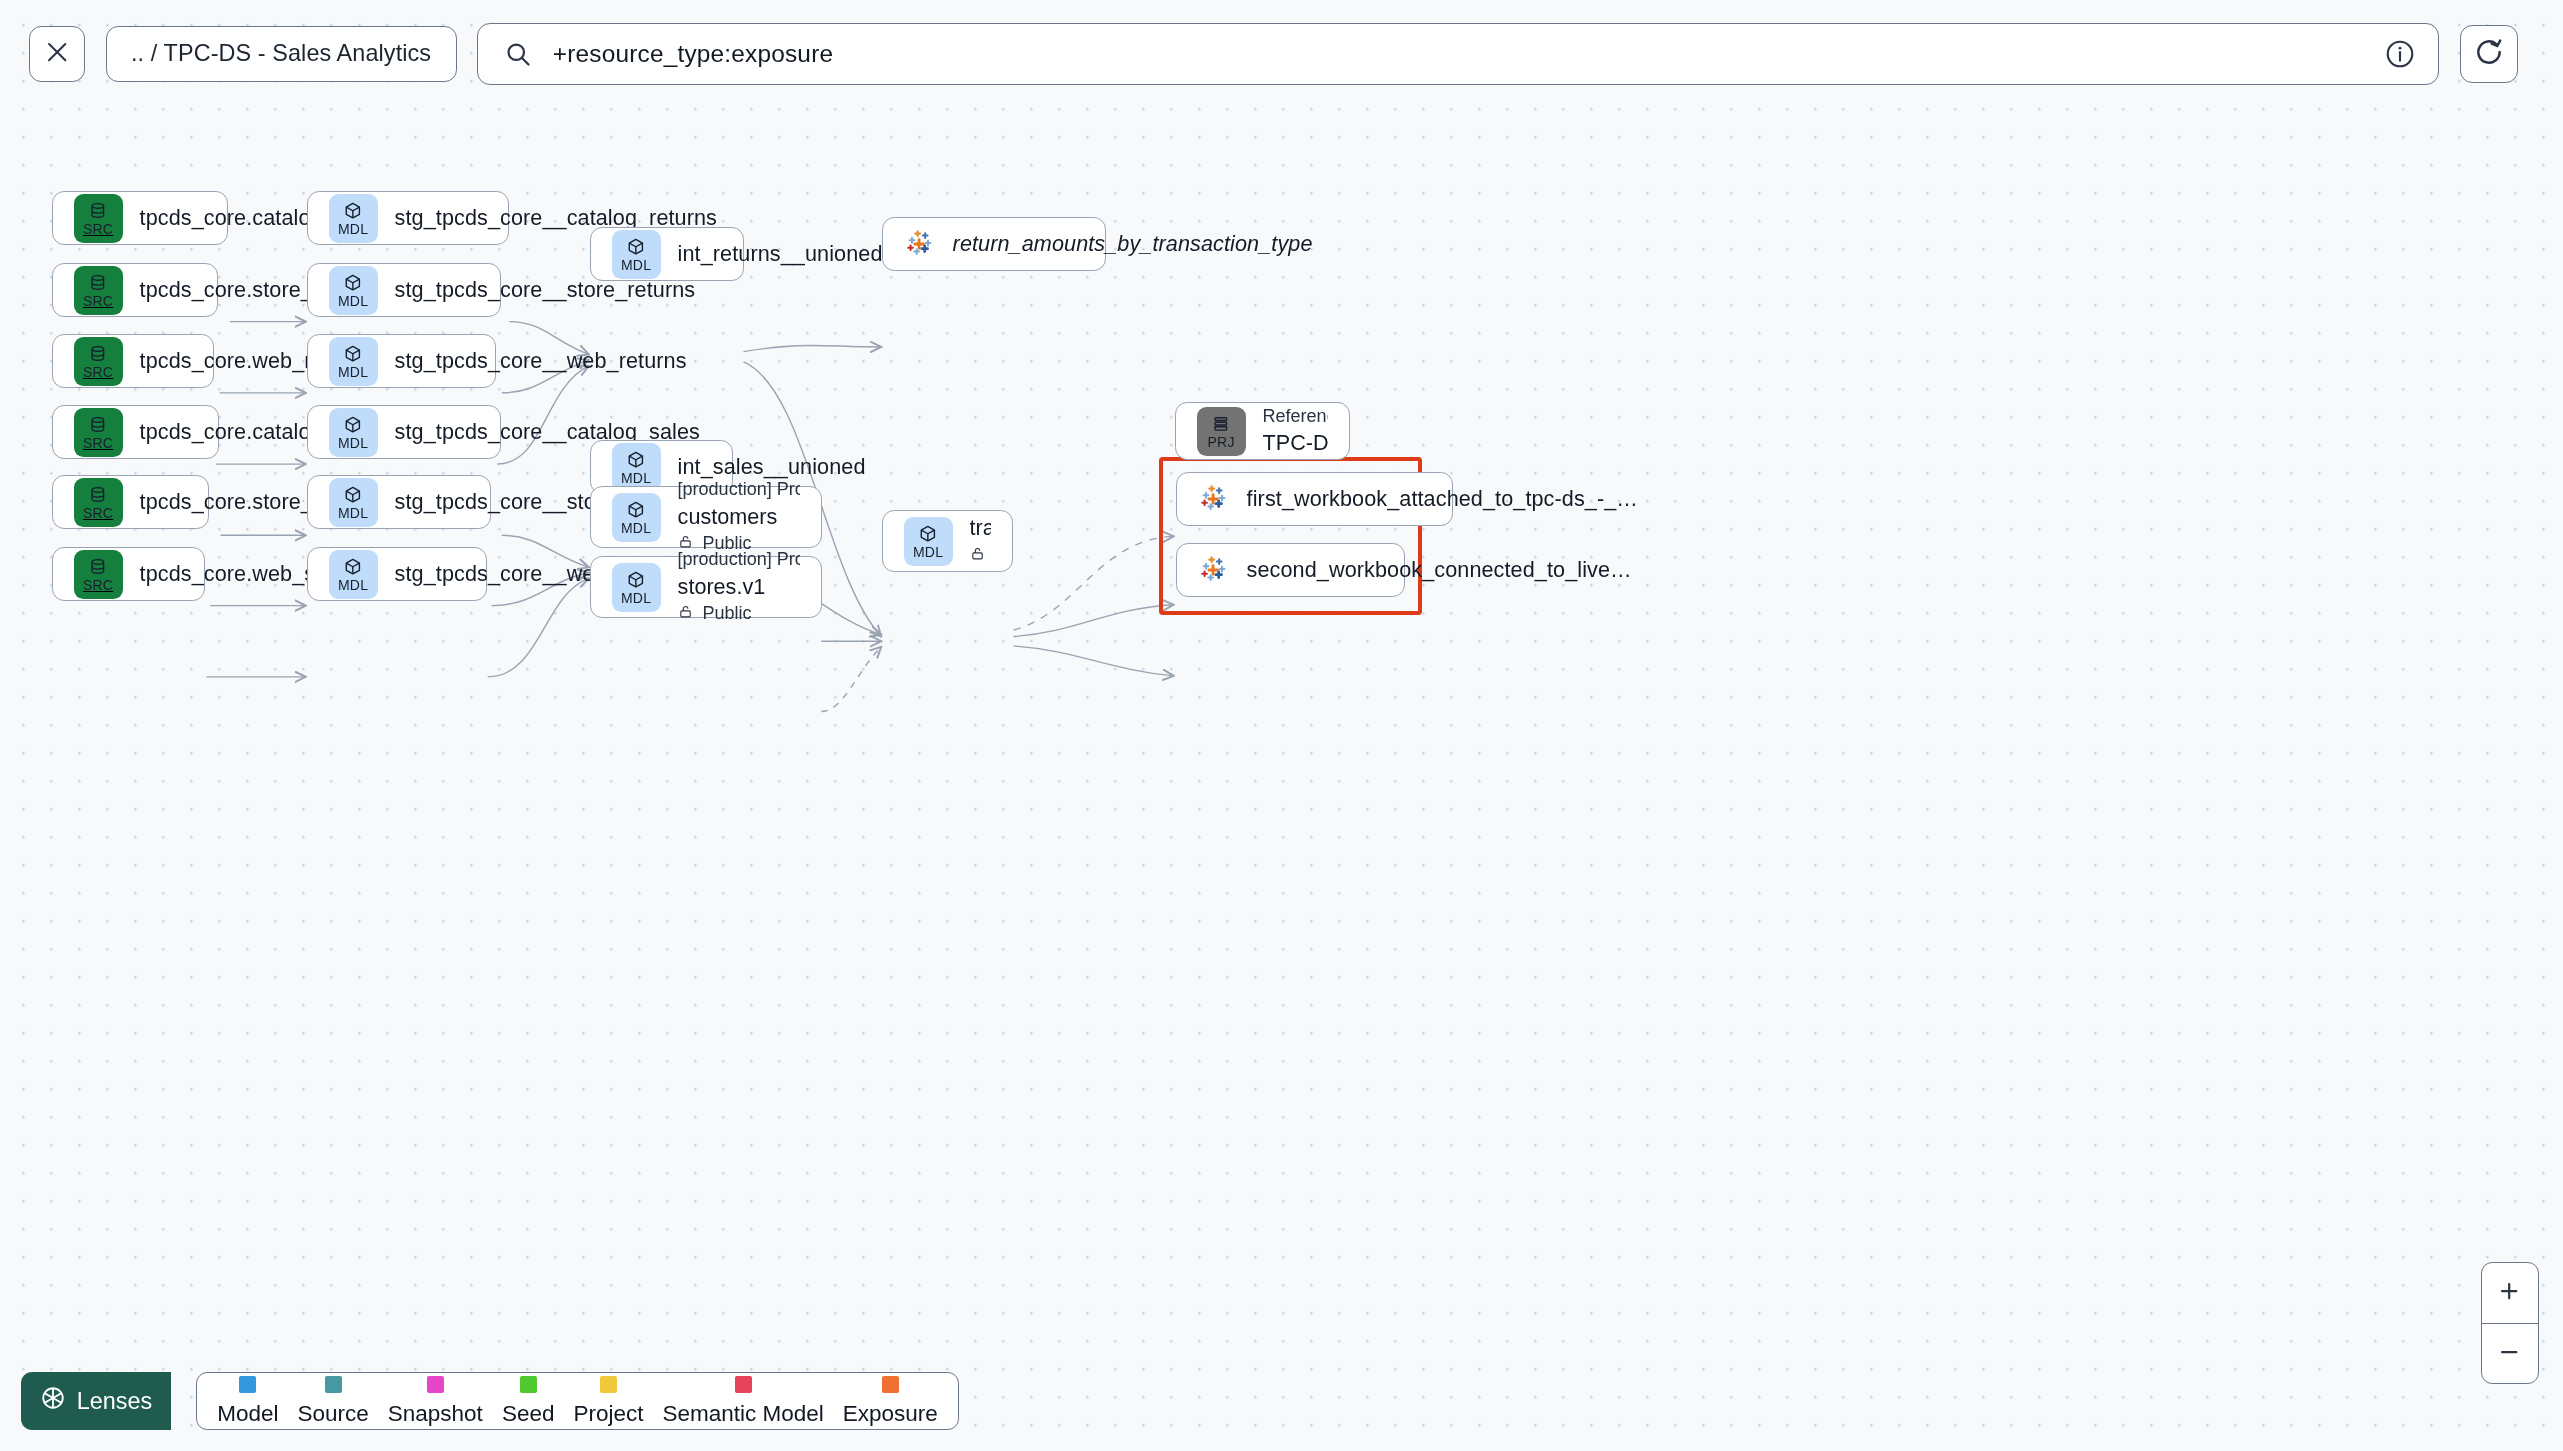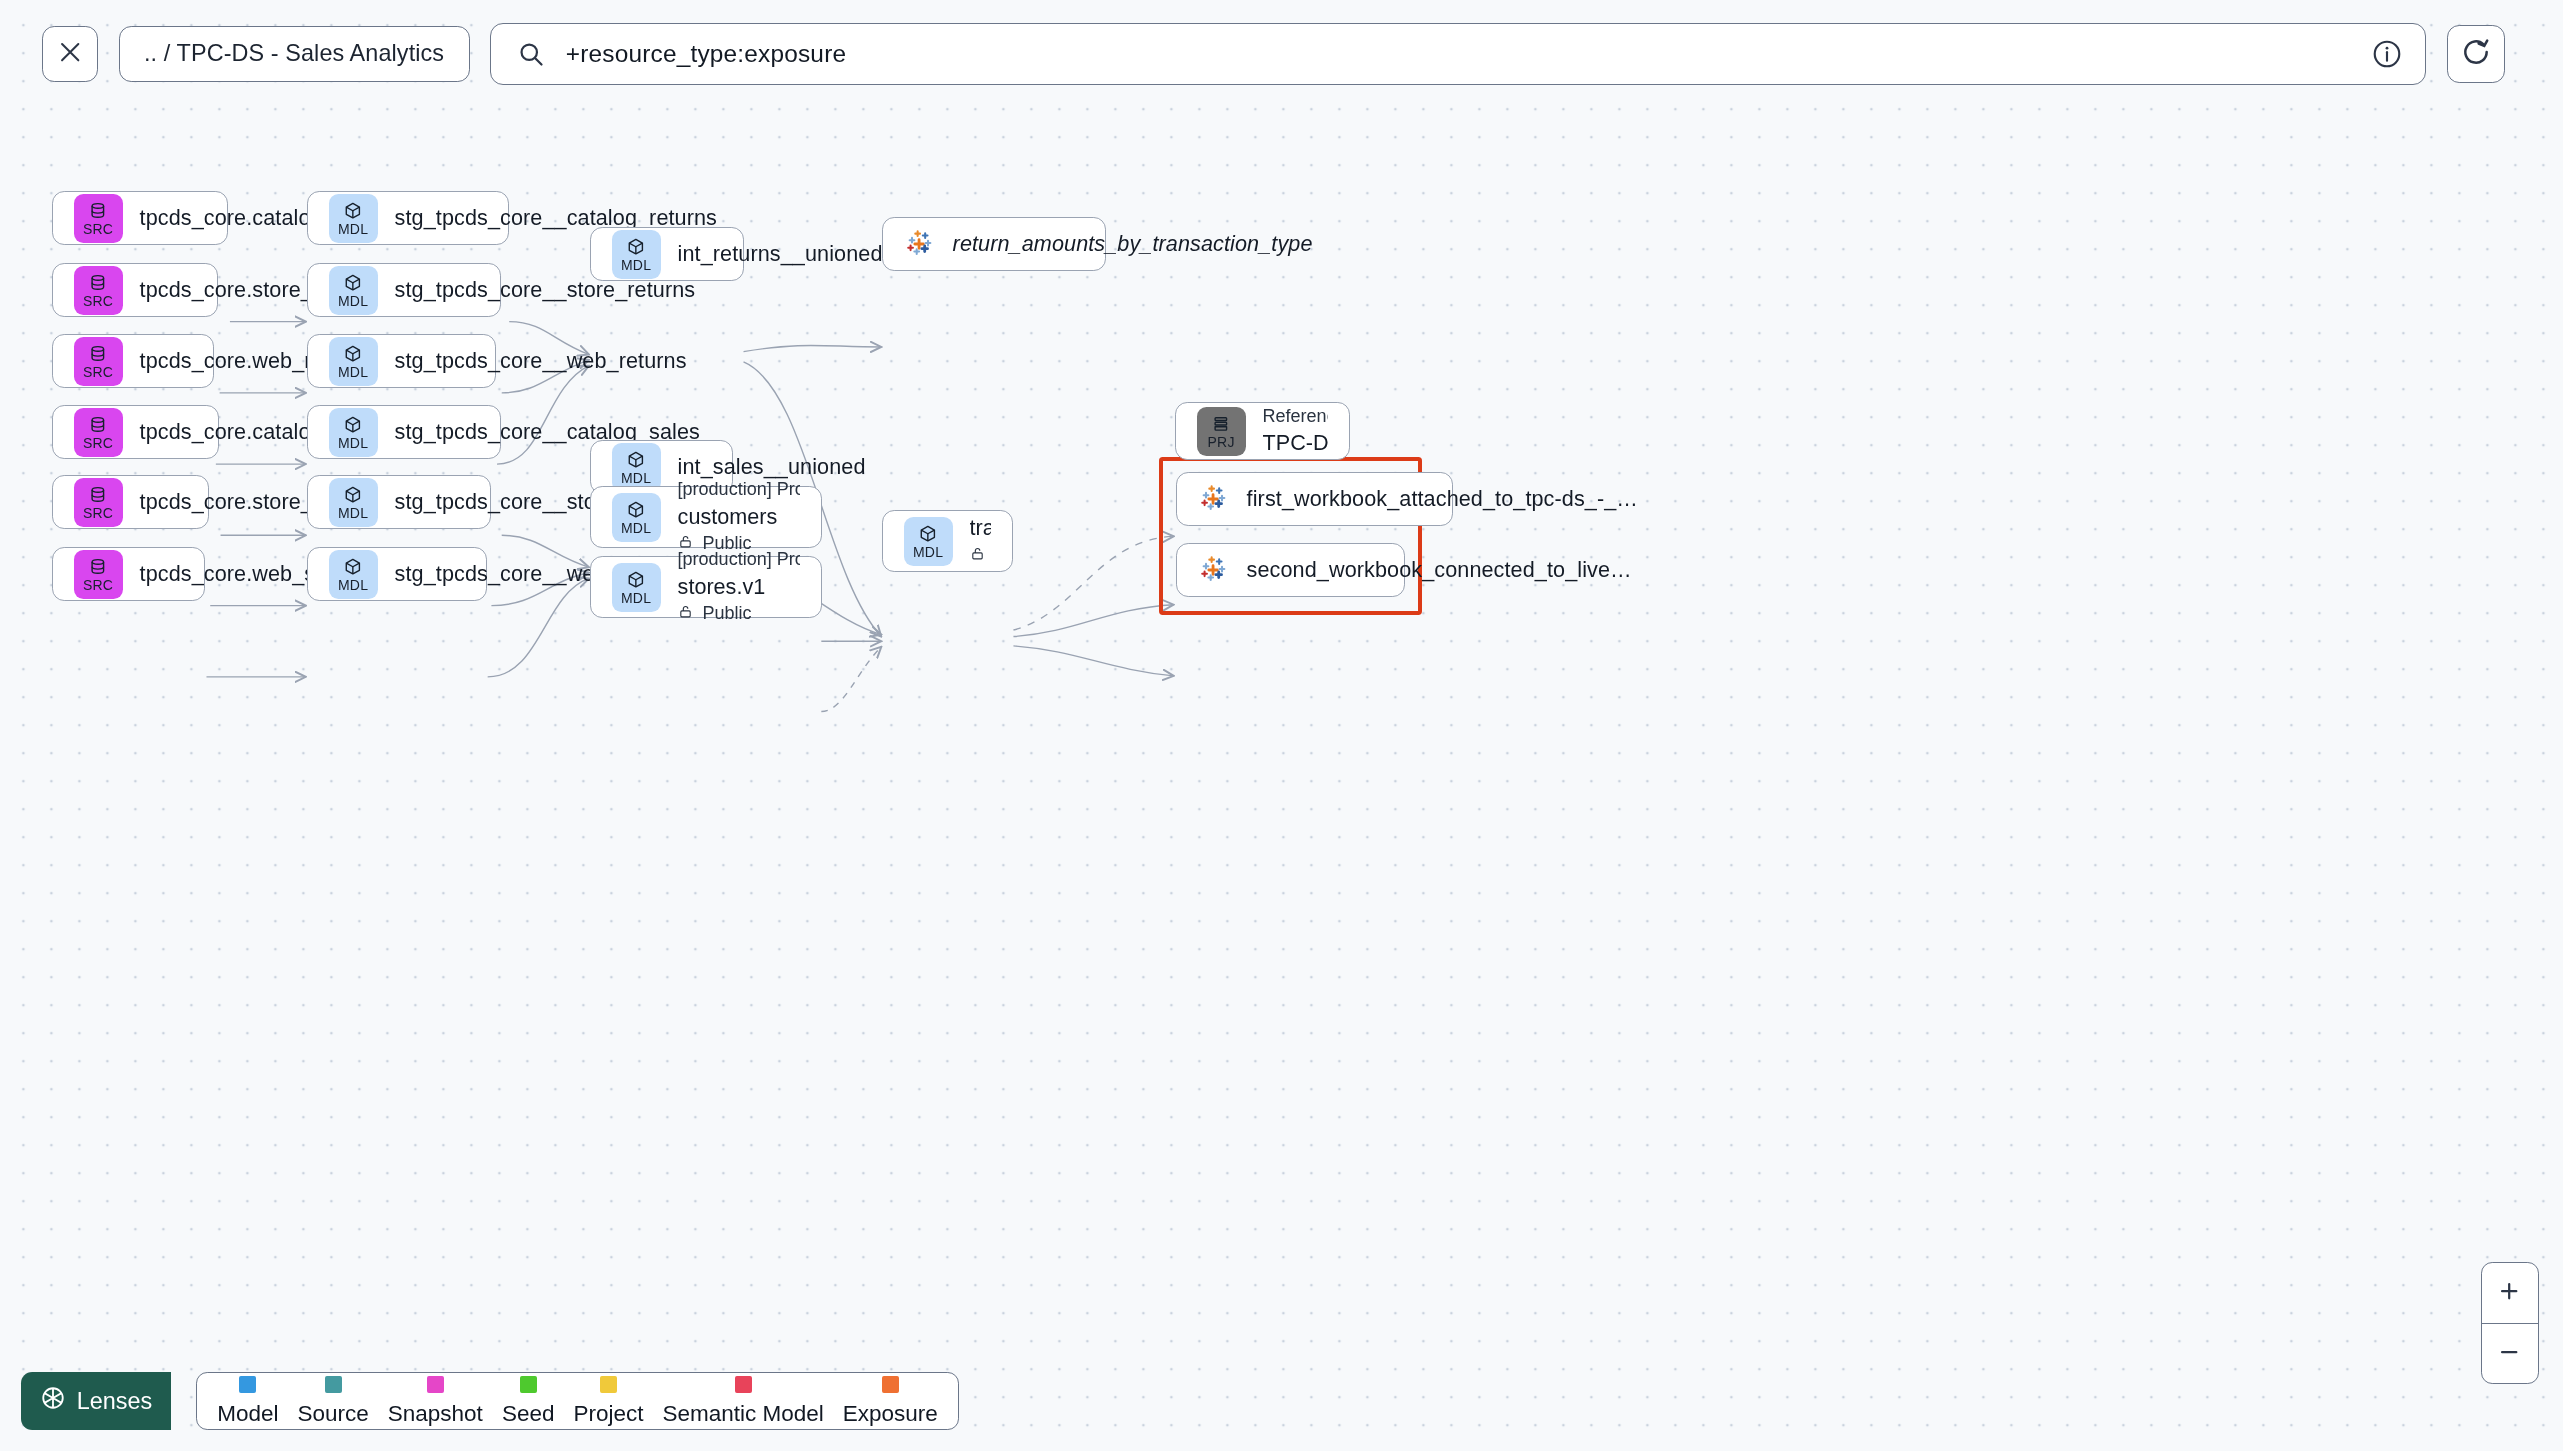--- a/index.html
+++ b/index.html
@@ -14,21 +14,21 @@
     width: 2563px; height: 1451px;
     background-color: #f7f9fb;
     background-image: radial-gradient(circle, #c9d2de 1.5px, transparent 1.6px);
     background-size: 28px 28px;
     background-position: 9.4px 11.2px;
   }
 
   
   .header {
     position: absolute; top: 0; left: 0; right: 16px; height: 107px;
-    display: flex; align-items: center; padding: 0 42px; gap: 20.6px;
+    display: flex; align-items: center; padding: 0 29px; gap: 20.6px;
     z-index: 30;
   }
   .btn-box {
     background: #ffffff;
     border: 1.9px solid #6b7689;
     border-radius: 12.2px;
     display: flex; align-items: center; justify-content: center;
   }
   .close-btn { width: 56px; height: 56px; cursor: pointer; }
   .close-btn svg { width: 24.4px; height: 24.4px; }
@@ -63,21 +63,21 @@
     display: flex; align-items: center;
     padding: 0 20.6px;
     cursor: pointer;
     z-index: 5;
   }
   .node .chip {
     width: 49px; height: 49px; border-radius: 9.4px;
     display: flex; flex-direction: column; align-items: center; justify-content: center;
     flex: 0 0 auto; margin-right: 17px;
   }
-  .chip.src { background: #d946ef; }
+  .chip.src { background: #15803d; text-decoration: underline; }
   .chip.mdl { background: #bfdcfa; }
   .chip.prj { background: #737373; }
   .chip .glyph { height: 20.6px; display:flex; align-items:center; }
   .chip .glyph svg { width: 19.7px; height: 19.7px; }
   .chip .tag { font-size: 14px; line-height: 14px; color: #18202c; margin-top: 0.9px; letter-spacing: 0.2px; }
   .node .label { font-size: 21.6px; color: #141b26; white-space: nowrap; letter-spacing: 0.1px; }
   .node .stack { display: flex; flex-direction: column; gap: 3.7px; overflow: hidden; }
   .node .stack .sub { font-size: 18px; color: #2a3340; white-space: nowrap; }
   .node .stack .name { font-size: 21.6px; color: #141b26; white-space: nowrap; }
   .node .stack .vis { font-size: 18px; color: #2a3340; display: flex; align-items: flex-start; gap: 10px; }

